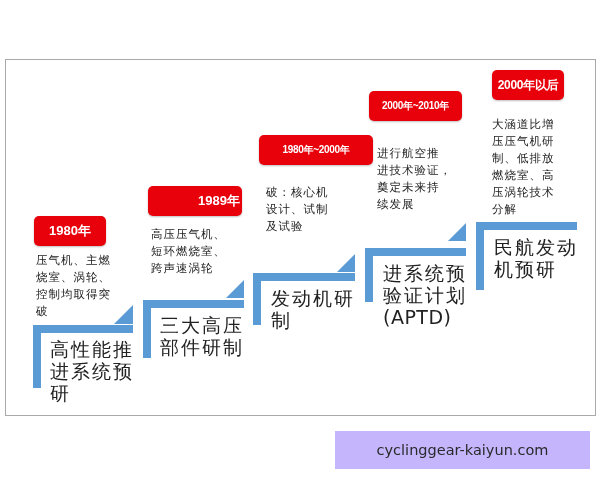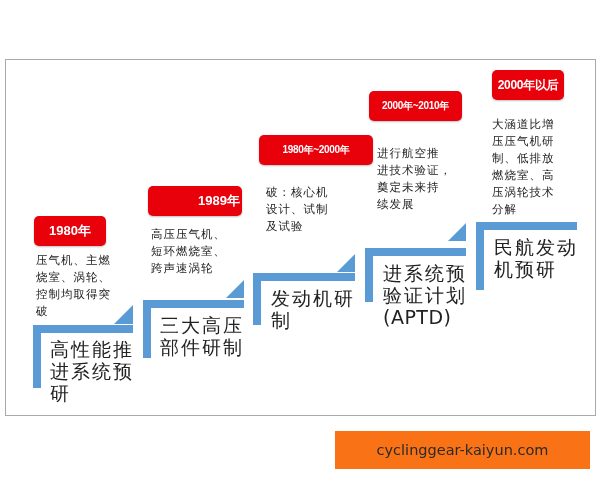--- a/index.html
+++ b/index.html
@@ -8,21 +8,21 @@
   .frame { position:absolute; left:5px; top:59px; width:591px; height:357px; border:1px solid #a9a9a9; background:#fff; }
   .badge { position:absolute; height:30px; background:#e8000b; border-radius:5px; color:#fff;
            font-family:"Liberation Sans", "DejaVu Sans", sans-serif; font-weight:bold;
            display:flex; align-items:center; justify-content:center; white-space:nowrap;
            box-shadow: 0 1px 2px rgba(0,0,0,0.25); }
   .desc { position:absolute; font-size:11.5px; line-height:17px; color:#222; letter-spacing:1px; }
   .title { position:absolute; font-size:19px; line-height:22px; color:#222; letter-spacing:2px; }
   .hbar { position:absolute; height:8px; background:#5b9bd5; }
   .vbar { position:absolute; width:8px; background:#5b9bd5; }
   .tri { position:absolute; width:0; height:0; border-style:solid; border-color:transparent transparent #5b9bd5 transparent; }
-  .watermark { position:absolute; left:335px; top:431px; width:255px; height:38px; background:#f97316;
+  .watermark { position:absolute; left:335px; top:431px; width:255px; height:38px; background:#c4b5fd;
                font-family:"DejaVu Sans", "Liberation Sans", sans-serif; font-size:14.5px; color:#2a2a2a;
                display:flex; align-items:center; justify-content:center; }
 </style>
 </head>
 <body>
 
 <div class="frame"></div>
 
 <div class="badge" style="left:34px;top:216px;width:72px;font-size:13px;">
   <span>1980年</span>

